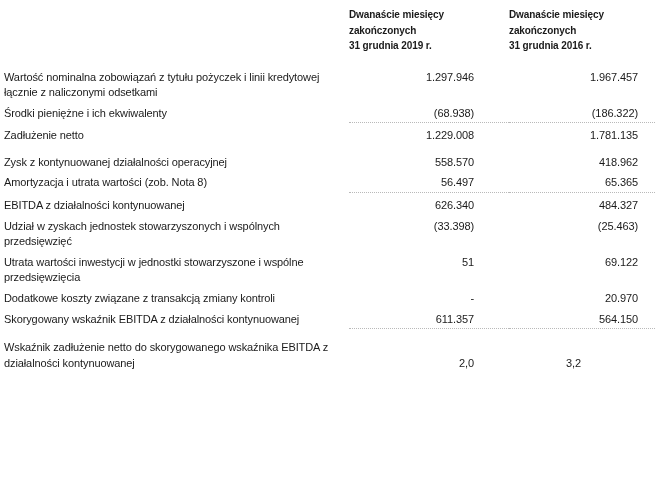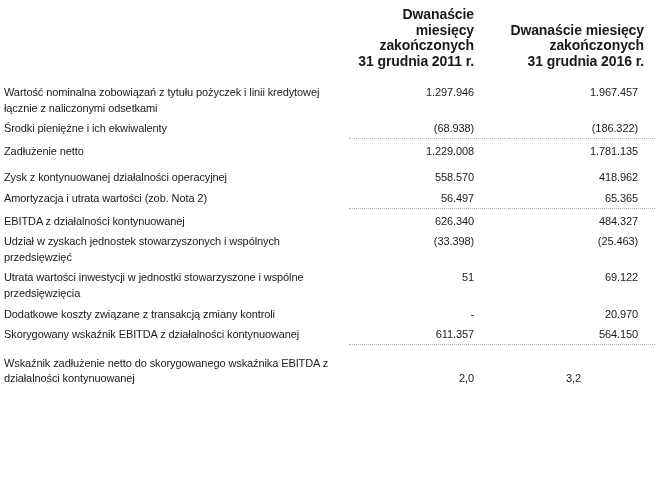--- a/index.html
+++ b/index.html
@@ -24,23 +24,23 @@
   table.fin {
     width: 655px;
     border-collapse: collapse;
     table-layout: fixed;
   }
   col.c-label { width: 349px; }
   col.c-v1 { width: 160px; }
   col.c-v2 { width: 146px; }
 
   thead th {
-    font-size: 14px;
+    font-size: 10px;
     font-weight: bold;
-    text-align: right;
+    text-align: left;
     vertical-align: bottom;
     padding: 0;
     line-height: 15.5px;
     letter-spacing: -0.1px;
   }
   th.h-blank { padding: 0; }
   th.h-col1 { padding: 7px 35px 0 0; }
   th.h-col2 { padding: 7px 11px 0 0; }
 
   tbody td {
@@ -92,21 +92,21 @@
       <col class="c-label">
       <col class="c-v1">
       <col class="c-v2">
     </colgroup>
     <thead>
       <tr>
         <th class="h-blank"></th>
         <th class="h-col1">
           <div>Dwanaście miesięcy</div>
           <div>zakończonych</div>
-          <div>31 grudnia 2011 r.</div>
+          <div>31 grudnia 2019 r.</div>
         </th>
         <th class="h-col2">
           <div>Dwanaście miesięcy</div>
           <div>zakończonych</div>
           <div>31 grudnia 2016 r.</div>
         </th>
       </tr>
     </thead>
     <tbody>
 
@@ -134,21 +134,21 @@
           <td></td>
         </tr>
 
       <tr class="r-gap-small">
         <td class="lbl">Zysk z kontynuowanej działalności operacyjnej</td>
         <td class="val1">558.570</td>
         <td class="val2">418.962</td>
       </tr>
 
       <tr class="rule r-gap-small">
-        <td class="lbl">Amortyzacja i utrata wartości (zob. Nota 2)</td>
+        <td class="lbl">Amortyzacja i utrata wartości (zob. Nota 8)</td>
         <td class="val1">56.497</td>
         <td class="val2">65.365</td>
       </tr>
 
       <tr class="r-gap-small">
         <td class="lbl">EBITDA z działalności kontynuowanej</td>
         <td class="val1">626.340</td>
         <td class="val2">484.327</td>
       </tr>
 

